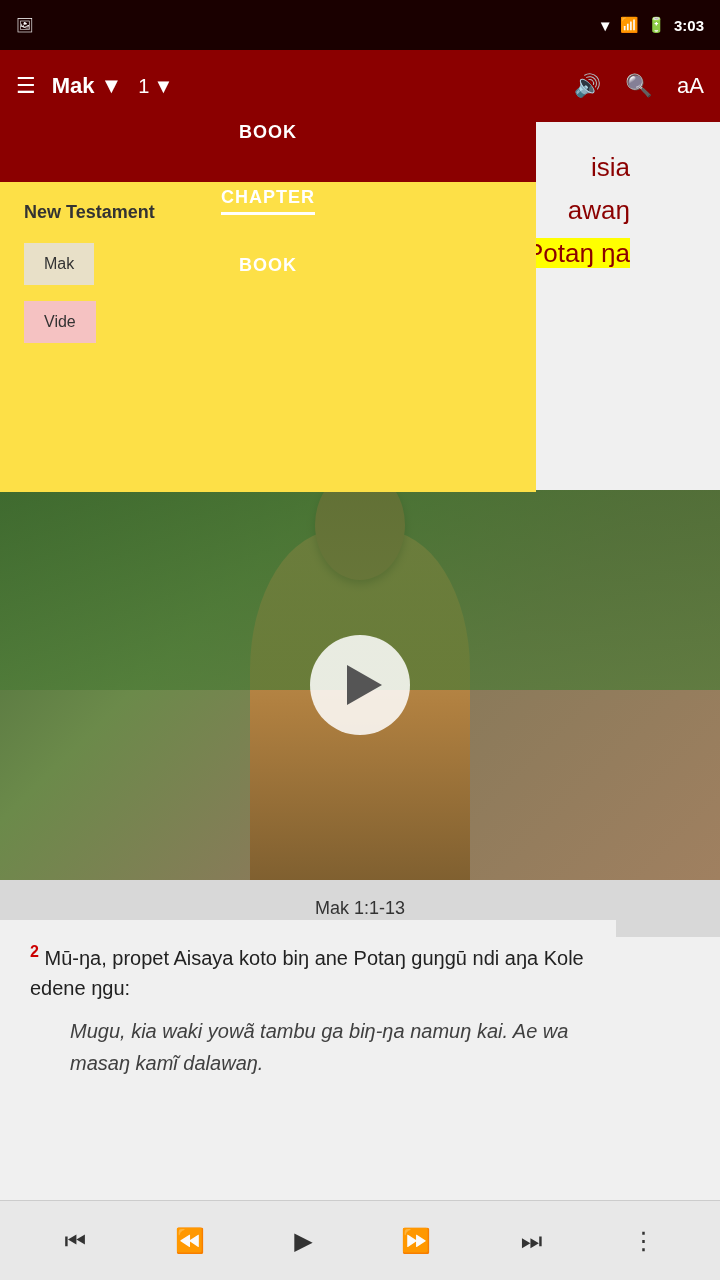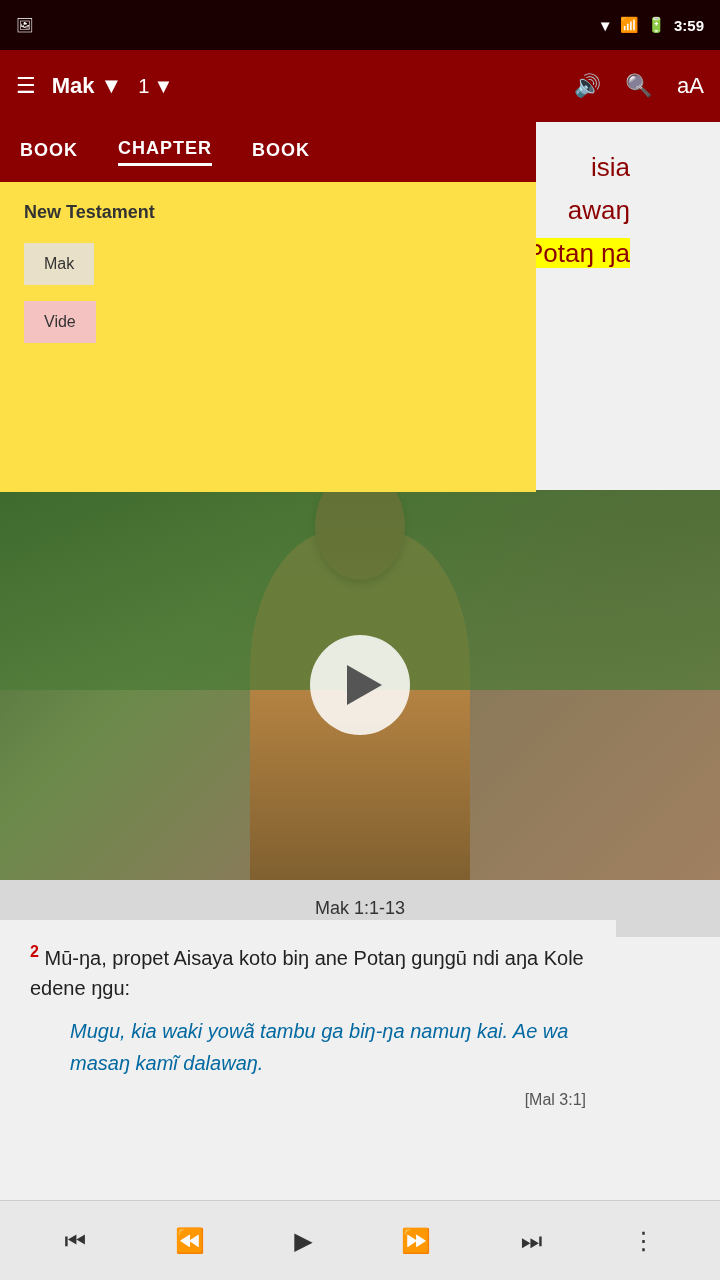--- a/index.html
+++ b/index.html
@@ -52,20 +52,21 @@
       top: 122px;
       left: 0;
       z-index: 10;
     }
     .tab-row {
       display: flex;
       align-items: center;
       padding: 0 20px;
       height: 60px;
       gap: 40px;
+      flex-direction: column;
     }
     .tab-item {
       color: white;
       font-size: 18px;
       font-weight: bold;
       cursor: pointer;
       padding-bottom: 4px;
       letter-spacing: 1px;
     }
     .tab-item.active {
@@ -193,23 +194,23 @@
     }
     .verse-text {
       font-size: 20px;
       color: #222;
       line-height: 1.5;
       margin-bottom: 12px;
     }
     .verse-italic {
       font-style: italic;
       font-size: 20px;
-      color: #0369a1;
+      color: #404040;
       line-height: 1.6;
-      margin: 8px 0 12px 40px;
+      margin: 8px 0 24px 40px;
     }
     .footnote {
       font-size: 16px;
       color: #555;
       text-align: right;
     }
 
     
     .bottom-bar {
       position: absolute;
@@ -235,21 +236,21 @@
 <body>
 
 <div class="status-bar">
   <div class="status-left">
     <span>🖼</span>
   </div>
   <div class="status-right">
     <span>▼</span>
     <span>📶</span>
     <span>🔋</span>
-    <span>3:59</span>
+    <span>3:03</span>
   </div>
 </div>
 
 <div class="top-bar">
   <div class="top-bar-left">
     <span class="hamburger">☰</span>
     <div class="book-selector">
       <span>Mak</span>
       <span>▼</span>
     </div>
@@ -305,21 +306,20 @@
   </div>
   <div class="video-caption">Mak 1:1-13</div>
 </div>
 
 <div class="bible-text-section">
   <div class="verse-text">
     <sup class="verse-number">2</sup>
     <span>Mū-ŋa, propet Aisaya koto biŋ ane Potaŋ guŋgū ndi aŋa Kole edene ŋgu:</span>
   </div>
   <div class="verse-italic">Mugu, kia waki yowã tambu ga biŋ-ŋa namuŋ kai. Ae wa masaŋ kamĩ dalawaŋ.</div>
-  <div class="footnote">[Mal 3:1]</div>
 </div>
 
 <div class="bottom-bar">
   <span class="bottom-icon">⏮</span>
   <span class="bottom-icon">⏪</span>
   <span class="bottom-icon">▶</span>
   <span class="bottom-icon">⏩</span>
   <span class="bottom-icon">⏭</span>
   <span class="bottom-icon">⋮</span>
 </div>

